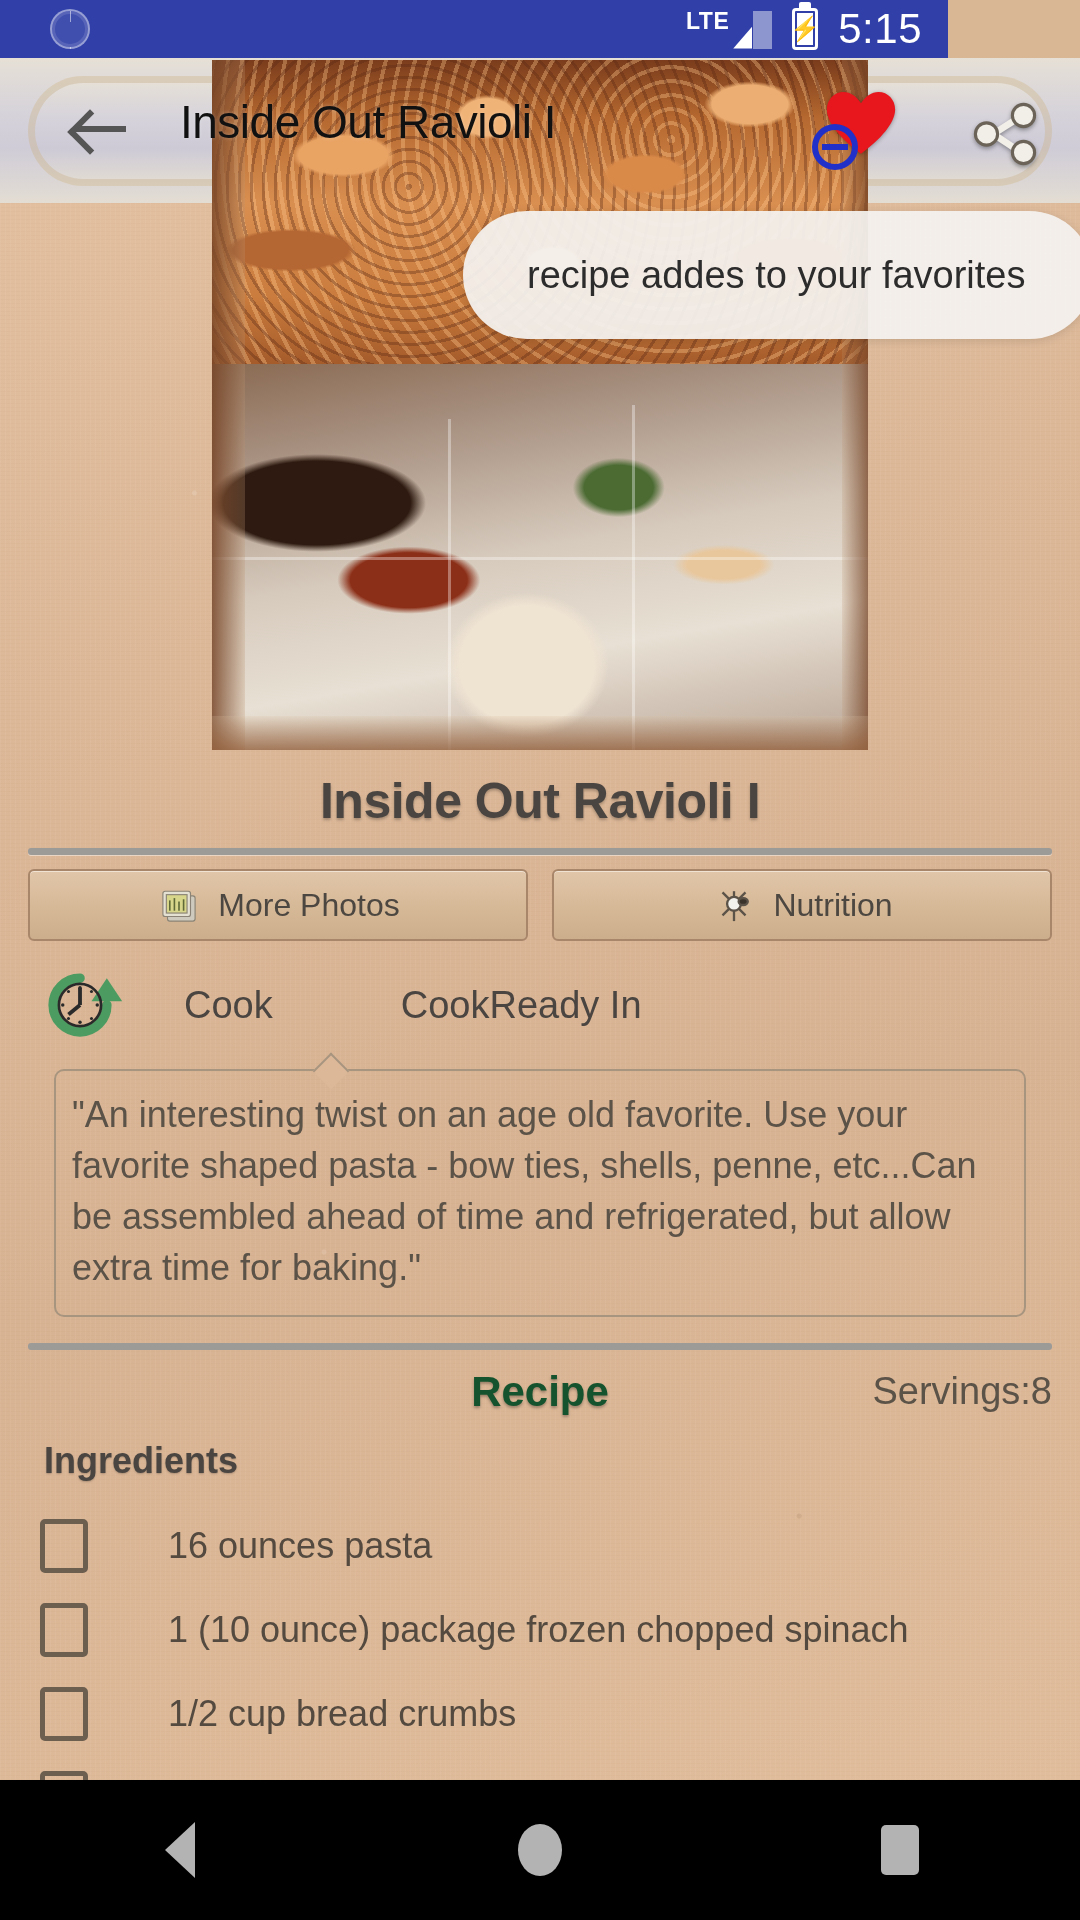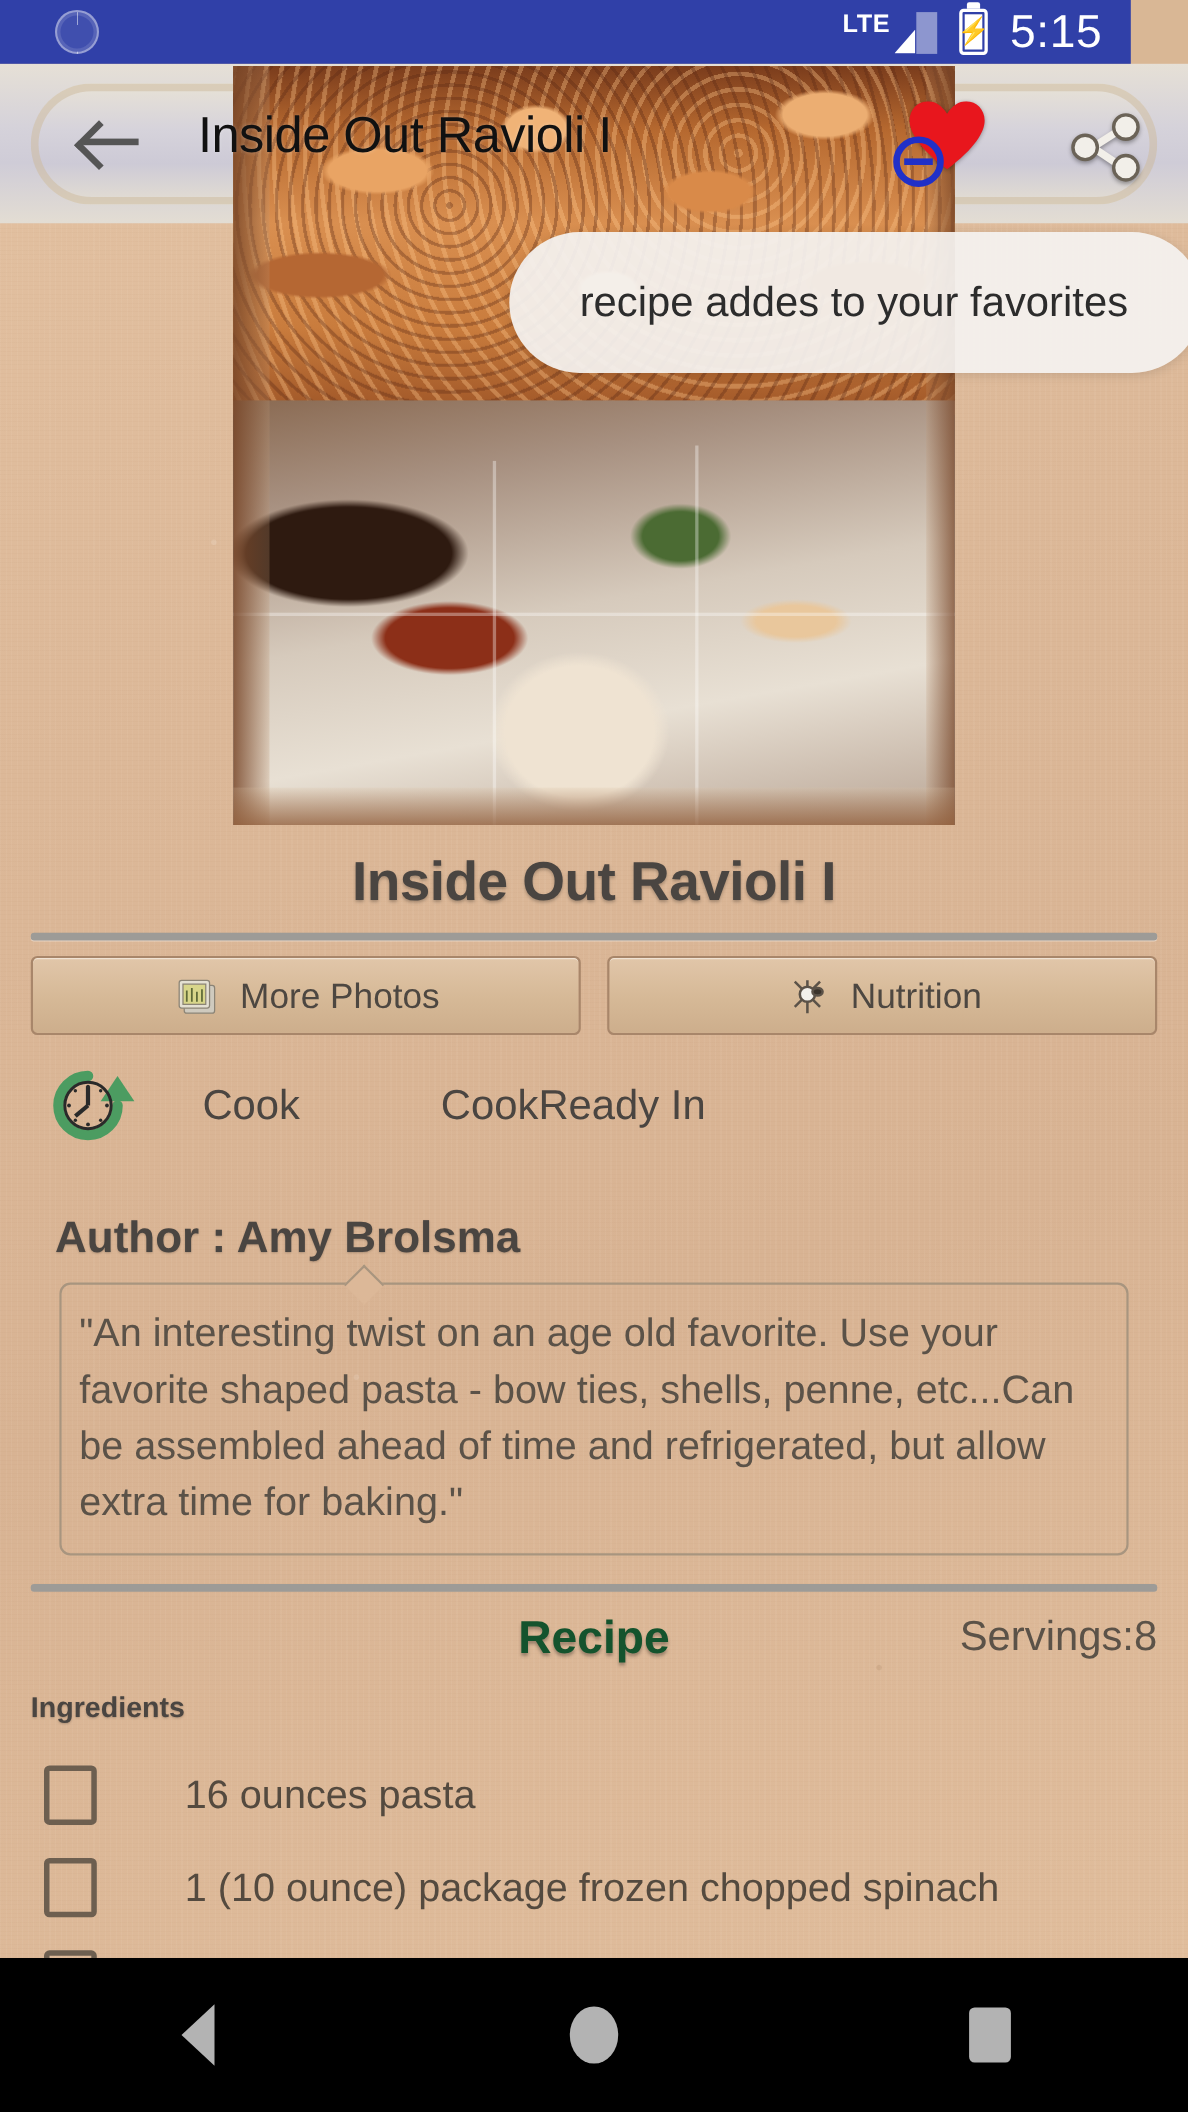--- a/index.html
+++ b/index.html
@@ -29,21 +29,21 @@
   #paper::after{
     content:""; position:absolute; inset:0;
     background-image:
       repeating-linear-gradient(0deg, rgba(160,115,75,.035) 0 1px, transparent 1px 4px),
       repeating-linear-gradient(90deg, rgba(255,245,230,.05) 0 1px, transparent 1px 5px);
     pointer-events:none;
   }
 
   
   #statusbar{
-    position:absolute; left:0; top:0; width:1028px; height:58px;
+    position:absolute; left:0; top:0; width:948px; height:58px;
     background:#3040a8;
     display:flex; align-items:center;
     z-index:40;
   }
   #statusbar .left{ padding-left:50px; display:flex; align-items:center; }
   #statusbar .right{ margin-left:auto; padding-right:26px; display:flex; align-items:center; gap:20px;}
   .sb-wheel{ width:40px; height:40px; border-radius:50%;
     background:
       conic-gradient(from 0deg, rgba(255,255,255,.55) 0 4deg, rgba(255,255,255,.08) 4deg 15deg);
     border:2px solid rgba(255,255,255,.45);
@@ -204,22 +204,22 @@
   }
   #descText{ font-size:36px; line-height:1.42; color:#5b5248; }
 
   .hrule2{ height:7px; margin:26px 28px 0; background:#9d9b97; border-radius:3px; }
 
   .recipehead{ position:relative; height:76px; margin-top:10px; }
   #recipeLabel{ position:absolute; left:0; right:0; text-align:center; top:8px;
     font-size:42px; font-weight:bold; color:#14532d; text-shadow:0 2px 3px rgba(0,0,0,.3);}
   #servings{ position:absolute; right:28px; top:10px; font-size:38px; color:#5b5248; }
 
-  #ingHead{ padding:4px 0 0 28px; font-size:26px; font-weight:bold; color:#4a4541;
-            text-shadow:0 1px 2px rgba(0,0,0,.22); }
+  #ingHead{ padding:4px 0 0 28px; font-size:36px; font-weight:bold; color:#4a4541;
+            text-shadow:0 1px 2px rgba(0,0,0,.22);margin-left:16px; }
   #ingList{ padding:22px 0 0 0; }
   .ingrow{ display:flex; align-items:center; height:84px; padding-left:40px;gap:36px; }
   .cbox{ width:48px; height:54px; border:5px solid #6d5f50; border-radius:5px; background:transparent; flex:0 0 auto;}
   .ingtxt{ margin-left:44px; font-size:36px; color:#544a3f; }
 
   
   #navbar{
     position:absolute; left:0; bottom:0; width:1080px; height:140px;
     background:#000; z-index:45;
     display:flex; align-items:center; justify-content:space-around;
@@ -362,21 +362,20 @@
             <circle cx="18" cy="17" r=".8" fill="#2a2a2a"></circle>
         </svg>
       </div>
       <div class="timelbls">
         <span class="tl-prep">Cook</span>
         <span class="tl-cook">Cook</span>
         <span class="tl-ready">Ready In</span>
       </div>
     </div>
 
-    <div id="authorLine">Author : Amy Brolsma</div>
 
     <div id="descBox">
       <div id="descText">"An interesting twist on an age old favorite. Use your favorite shaped pasta - bow ties, shells, penne, etc...Can be assembled ahead of time and refrigerated, but allow extra time for baking."</div>
     </div>
 
     <div class="hrule2"></div>
 
     <div class="recipehead">
       <div id="recipeLabel">Recipe</div>
       <div id="servings">Servings:8</div>

